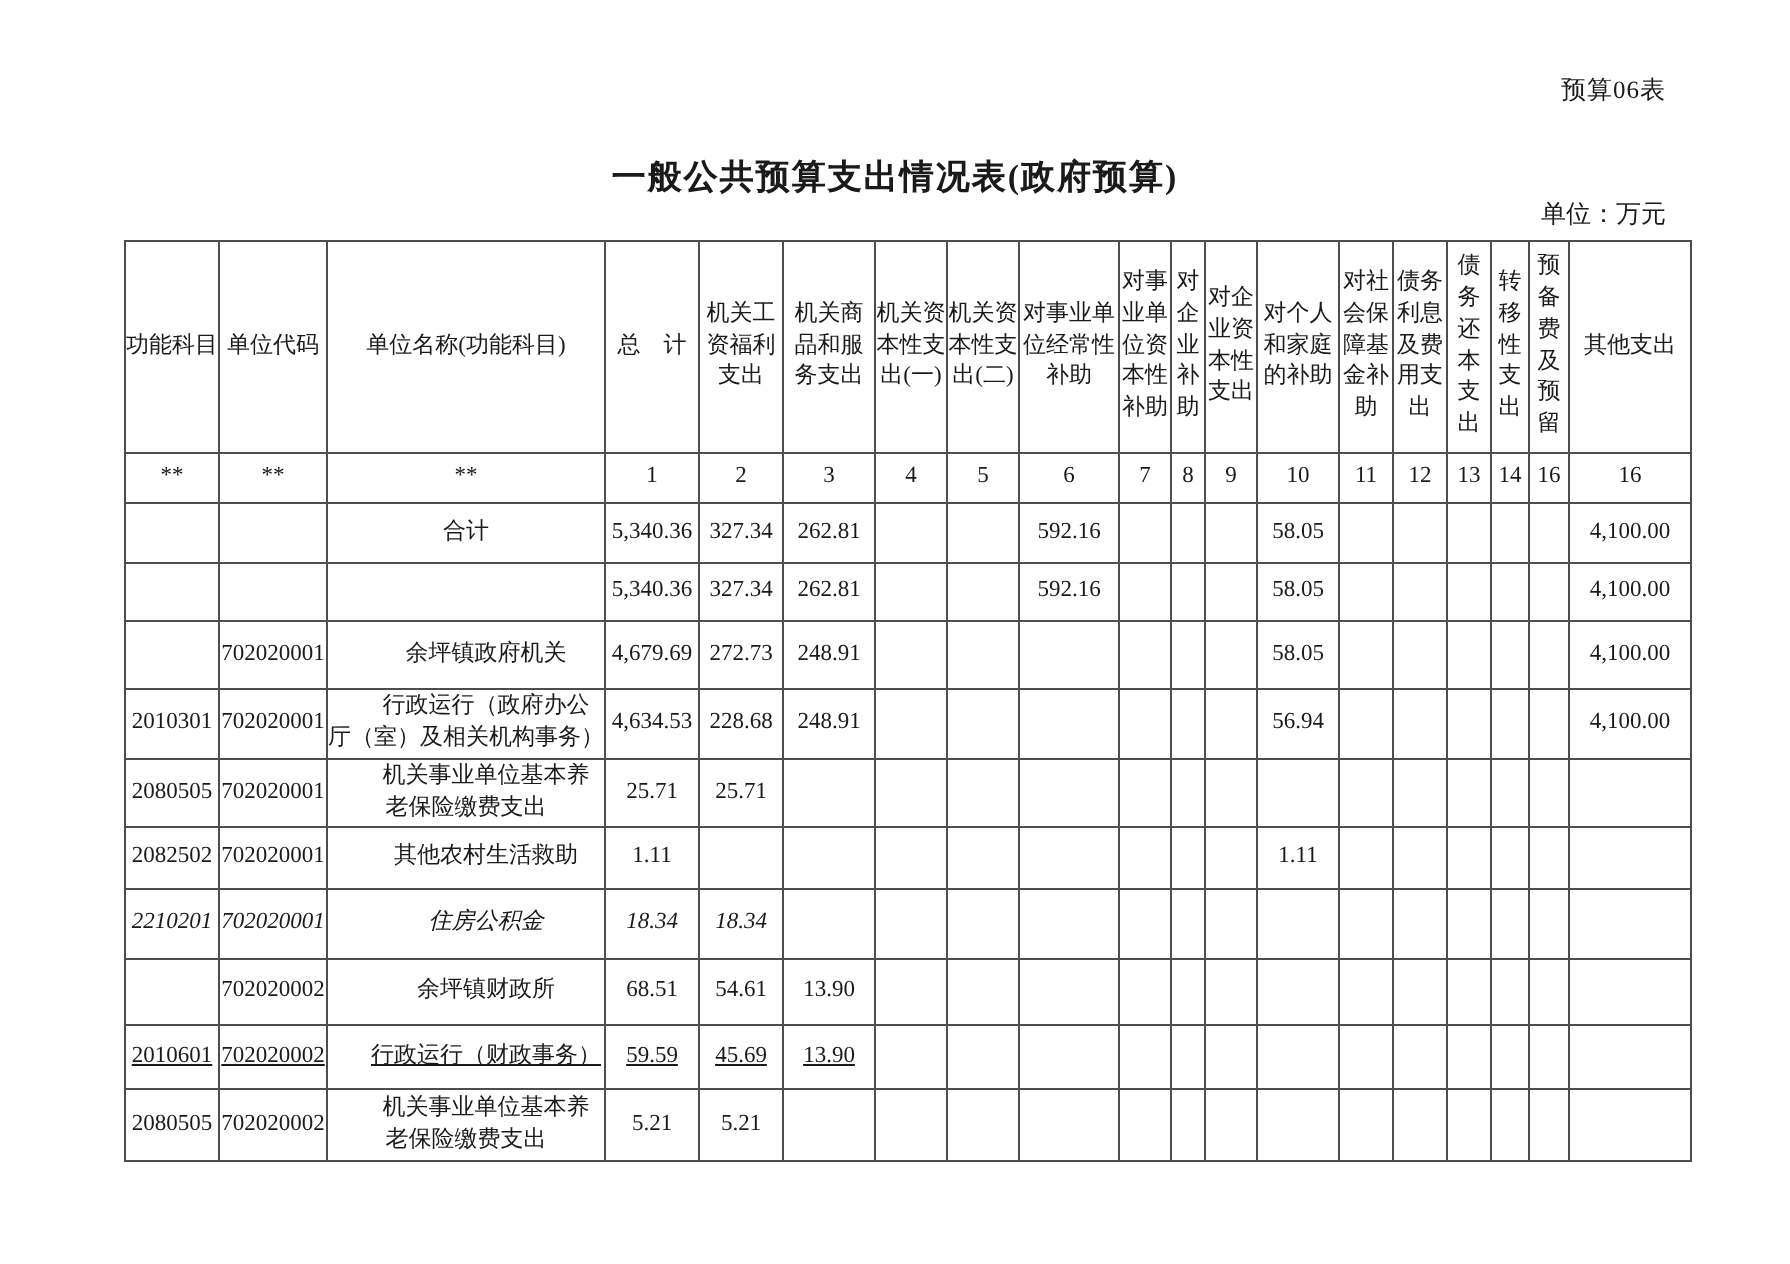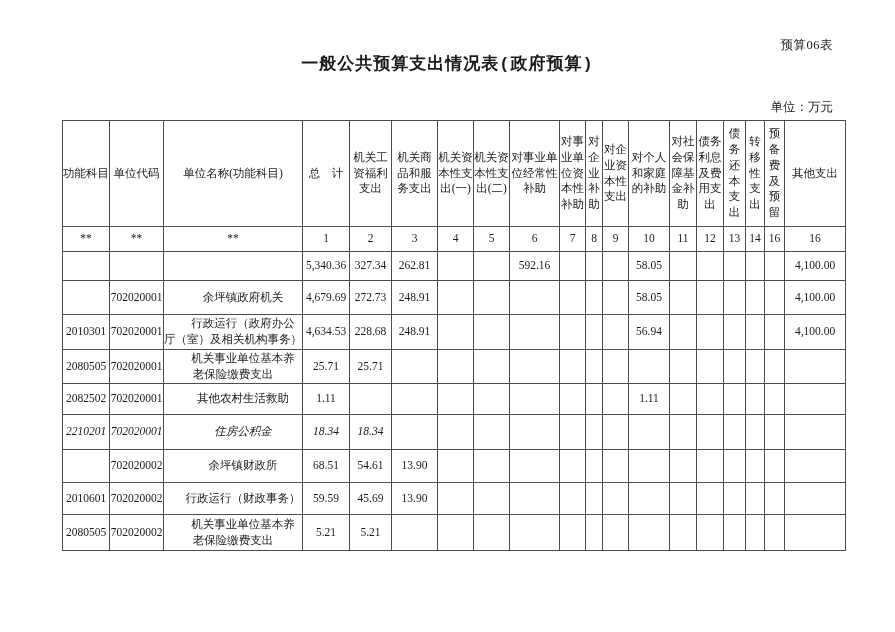--- a/index.html
+++ b/index.html
@@ -9,23 +9,23 @@
     font-family: "Liberation Serif", "DejaVu Serif", serif;
     color: #1a1a1a;
   }
   .page { position: relative; width: 895px; height: 632px; background: #fff; overflow: hidden; }
 
   .sheet-label {
     position: absolute; top: 37px; right: 62px;
     font-size: 12.5px; letter-spacing: 0.5px;
   }
   .page-title {
-    position: absolute; top: 52px; left: 0; width: 100%;
+    position: absolute; top: 77px; left: 0; width: 100%;
     text-align: center; font-size: 17px; font-weight: bold;
-    font-family: Liberation Mono, monospace;
+    font-family: Liberation Serif, serif;
     letter-spacing: 1px;
   }
   .unit-label {
     position: absolute; top: 99px; right: 62px;
     font-size: 12.5px;
   }
 
   table.budget {
     position: absolute; top: 120px; left: 62px;
     border-collapse: collapse; table-layout: fixed;
@@ -169,20 +169,41 @@
           <td>10</td>
           <td>11</td>
           <td>12</td>
           <td>13</td>
           <td>14</td>
           <td>16</td>
           <td>16</td>
         </tr>
     </thead>
     <tbody id="tbody">
+        <tr style="height: 30px;">
+          <td class="c-func"></td>
+          <td class="c-unit"></td>
+          <td class="c-name">合计</td>
+          <td class="c-val">5,340.36</td>
+          <td class="c-val">327.34</td>
+          <td class="c-val">262.81</td>
+          <td class="c-val"></td>
+          <td class="c-val"></td>
+          <td class="c-val">592.16</td>
+          <td class="c-val"></td>
+          <td class="c-val"></td>
+          <td class="c-val"></td>
+          <td class="c-val">58.05</td>
+          <td class="c-val"></td>
+          <td class="c-val"></td>
+          <td class="c-val"></td>
+          <td class="c-val"></td>
+          <td class="c-val"></td>
+          <td class="c-val">4,100.00</td>
+        </tr>
         <tr style="height: 29px;">
           <td class="c-func"></td>
           <td class="c-unit"></td>
           <td class="c-name"></td>
           <td class="c-val">5,340.36</td>
           <td class="c-val">327.34</td>
           <td class="c-val">262.81</td>
           <td class="c-val"></td>
           <td class="c-val"></td>
           <td class="c-val">592.16</td>
@@ -318,21 +339,21 @@
           <td class="c-val"></td>
           <td class="c-val"></td>
           <td class="c-val"></td>
           <td class="c-val"></td>
           <td class="c-val"></td>
           <td class="c-val"></td>
           <td class="c-val"></td>
           <td class="c-val"></td>
           <td class="c-val"></td>
         </tr>
-        <tr style="height: 32px;">
+        <tr style="height: 32px; text-decoration: underline;">
           <td class="c-func">2010601</td>
           <td class="c-unit">702020002</td>
           <td class="c-name indent">行政运行（财政事务）</td>
           <td class="c-val">59.59</td>
           <td class="c-val">45.69</td>
           <td class="c-val">13.90</td>
           <td class="c-val"></td>
           <td class="c-val"></td>
           <td class="c-val"></td>
           <td class="c-val"></td>

